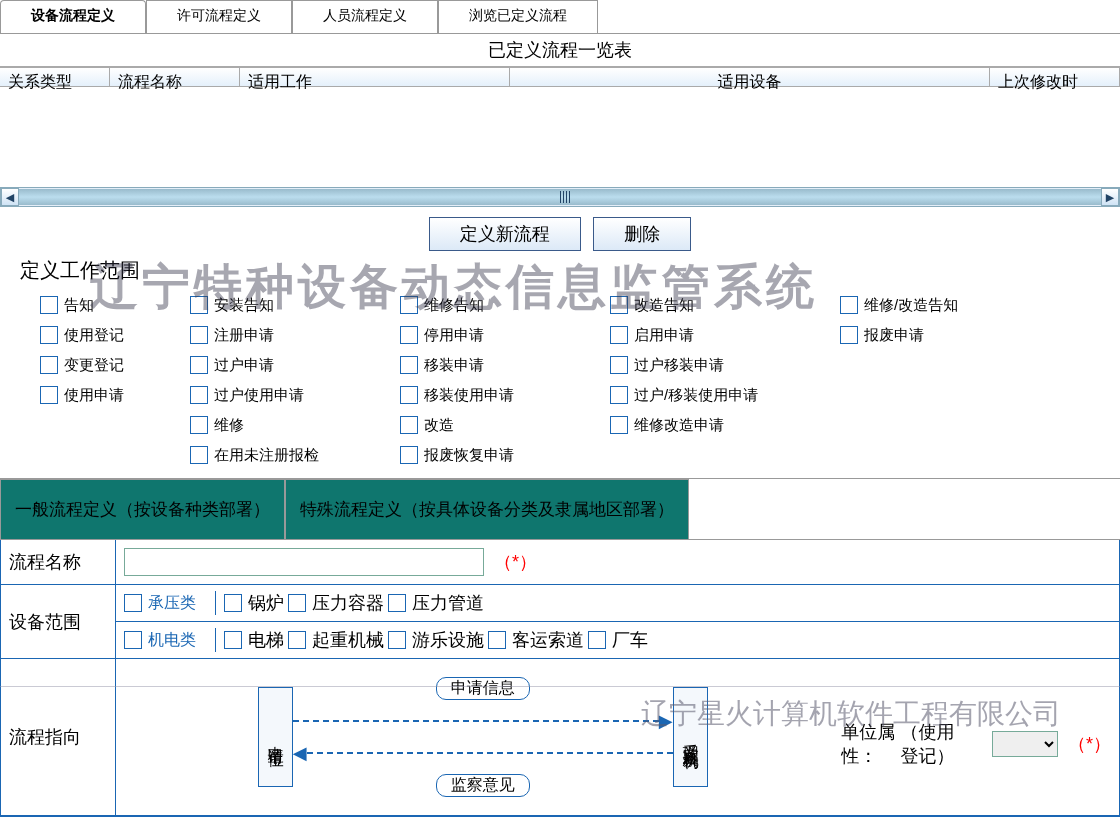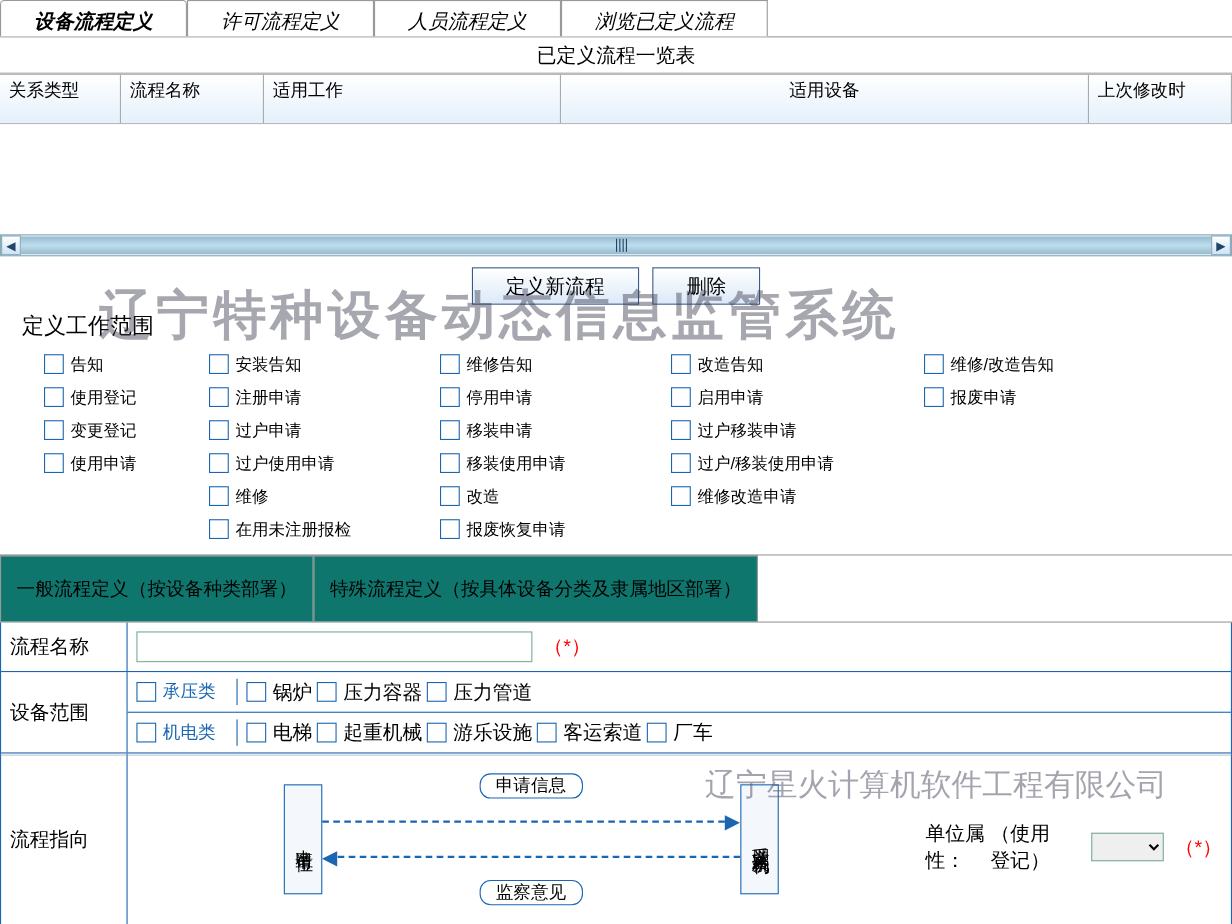--- a/index.html
+++ b/index.html
@@ -17,45 +17,44 @@
 .top-tabs {
   display: flex;
   border-bottom: 1px solid #999;
   height: 34px;
 }
 .top-tabs .tab {
   padding: 6px 30px;
   border: 1px solid #999;
   border-bottom: none;
   background: #fff;
-  font-size: 18px;
+  font-size: 14px;
   cursor: pointer;
   white-space: nowrap;
-  font-style: italic;
 }
 .top-tabs .tab.active {
   font-weight: bold;
   background: #fff;
   border-top-left-radius: 4px;
   border-top-right-radius: 4px;
 }
 
 
 .list-title {
   text-align: center;
   font-size: 18px;
   padding: 4px 0;
   border-bottom: 1px solid #aaa;
 }
 .col-headers {
   display: flex;
   background: linear-gradient(#fff,#e4f0fb);
   border-top: 1px solid #aaa;
   border-bottom: 1px solid #aaa;
-  height: 46px;
+  height: 20px;
 }
 .col-headers .col {
   padding: 4px 8px;
   border-right: 1px solid #aaa;
   font-size: 16px;
   white-space: nowrap;
 }
 .col:nth-child(1){width:110px}
 .col:nth-child(2){width:130px}
 .col:nth-child(3){width:270px}

